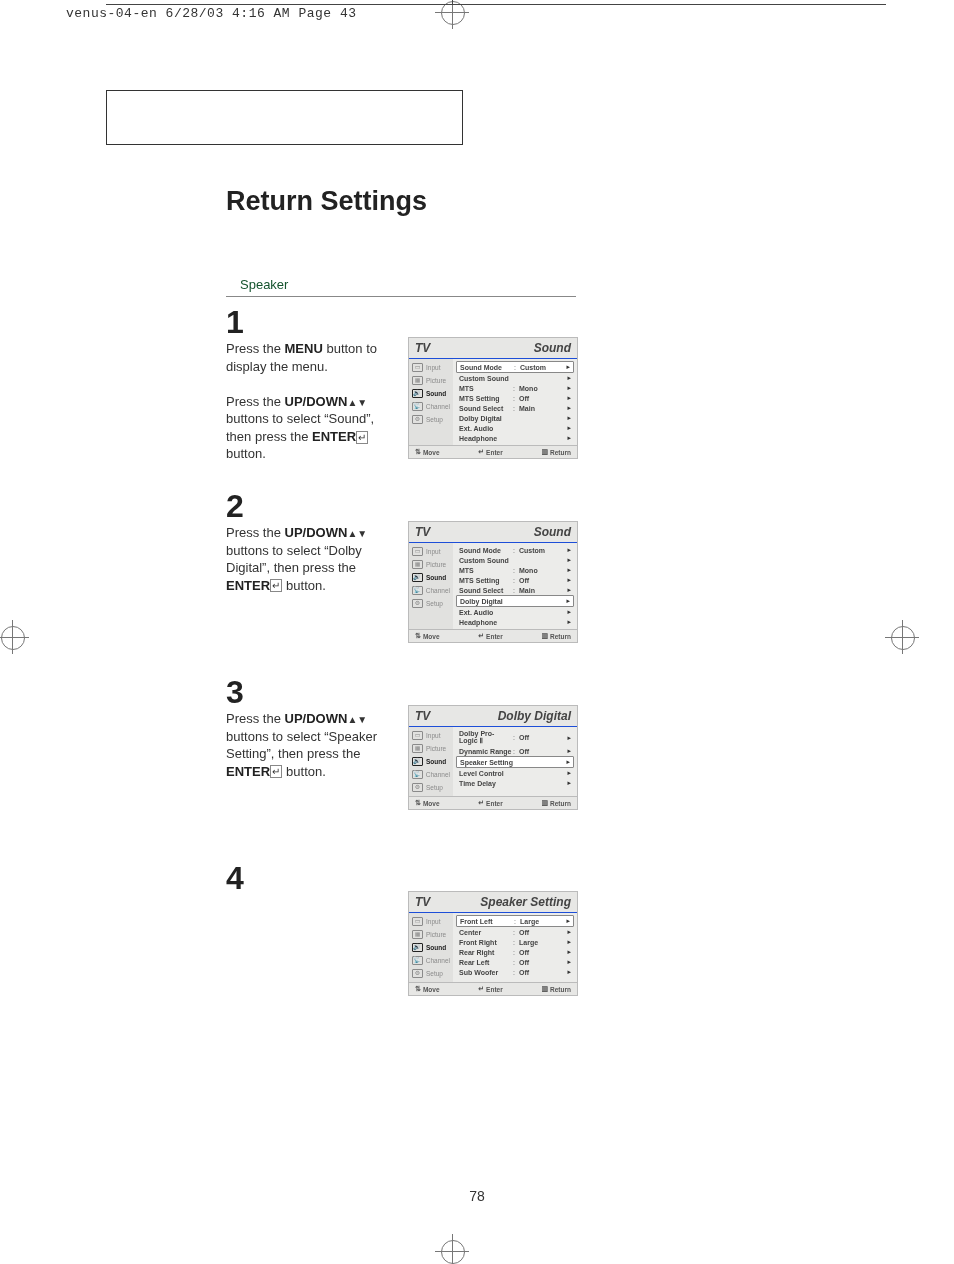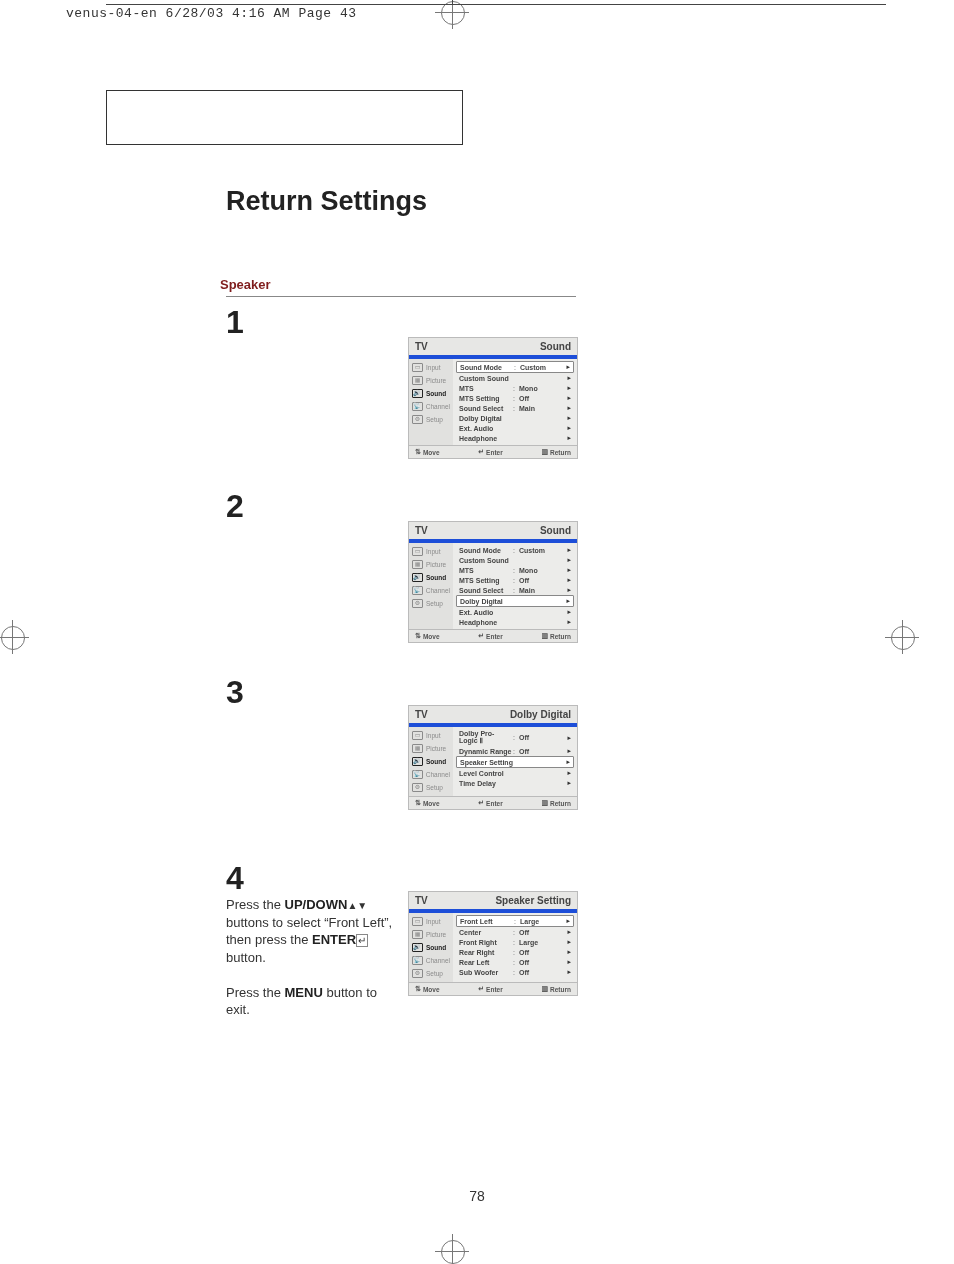--- a/index.html
+++ b/index.html
@@ -41,24 +41,24 @@
   }
   h1.main-title {
     position: absolute;
     left: 226px; top: 168px;
     font-size: 27px;
     font-weight: bold;
     color: #222;
   }
   .subheading {
     position: absolute;
-    left: 220px; top: 277px;
+    left: 240px; top: 277px;
     font-size: 13px;
-    font-weight: bold;
-    color: #7f1d1d;
+    font-weight: normal;
+    color: #14532d;
   }
   .subheading-line {
     position: absolute;
     left: 226px; top: 296px;
     width: 350px;
     height: 1px;
     background: #888;
   }
   .step-block {
     position: absolute;
@@ -89,23 +89,24 @@
     background: #e7e7e5;
     border: 1px solid #bbb;
     font-size: 7.5px;
     color: #333;
   }
   .osd-header {
     display: flex;
     justify-content: space-between;
     padding: 3px 6px;
     font-weight: bold;
-    font-size: 10px;
-    border-bottom: 4px solid #1d4ed8;
+    font-size: 12px;
+    border-bottom: 1px solid #1d4ed8;
     color: #444;
+    font-style: italic;
   }
   .osd-body {
     display: flex;
   }
   .osd-tabs {
     width: 44px;
     background: #e1e1df;
     padding: 2px 0;
   }
   .osd-tab {
@@ -208,20 +209,25 @@
 
 <div class="empty-box"></div>
 
 <h1 class="main-title">Return Settings</h1>
 
 <div class="subheading">Speaker</div>
 <div class="subheading-line"></div>
 
 <div class="step-block" style="top:306px;">
   <div class="step-num">1</div>
+  <div class="step-text">
+    <span>Press the </span><b>MENU</b><span> button to display the menu.</span>
+    <br><br>
+    <span>Press the </span><b>UP/DOWN</b><span class="arrow-glyph">▲▼</span><span> buttons to select “Sound”, then press the </span><b>ENTER</b><span class="enter-glyph">↵</span><span> button.</span>
+  </div>
 </div>
 <div class="osd" style="left:408px; top:337px;">
     <div class="osd-header">
       <span>TV</span>
       <span>Sound</span>
     </div>
     <div class="osd-body">
       <div class="osd-tabs">
         <div class="osd-tab">
           <span class="tab-icon">▭</span>
@@ -297,20 +303,23 @@
     </div>
     <div class="osd-footer">
       <span><span class="f-icon">⇅</span>Move</span>
       <span><span class="f-icon">↵</span>Enter</span>
       <span><span class="f-icon">▥</span>Return</span>
     </div>
   </div>
 
 <div class="step-block" style="top:490px;">
   <div class="step-num">2</div>
+  <div class="step-text">
+    <span>Press the </span><b>UP/DOWN</b><span class="arrow-glyph">▲▼</span><span> buttons to select “Dolby Digital”, then press the </span><b>ENTER</b><span class="enter-glyph">↵</span><span> button.</span>
+  </div>
 </div>
 <div class="osd" style="left:408px; top:521px;">
     <div class="osd-header">
       <span>TV</span>
       <span>Sound</span>
     </div>
     <div class="osd-body">
       <div class="osd-tabs">
         <div class="osd-tab">
           <span class="tab-icon">▭</span>
@@ -386,20 +395,23 @@
     </div>
     <div class="osd-footer">
       <span><span class="f-icon">⇅</span>Move</span>
       <span><span class="f-icon">↵</span>Enter</span>
       <span><span class="f-icon">▥</span>Return</span>
     </div>
   </div>
 
 <div class="step-block" style="top:676px;">
   <div class="step-num">3</div>
+  <div class="step-text">
+    <span>Press the </span><b>UP/DOWN</b><span class="arrow-glyph">▲▼</span><span> buttons to select “Speaker Setting”, then press the </span><b>ENTER</b><span class="enter-glyph">↵</span><span> button.</span>
+  </div>
 </div>
 <div class="osd" style="left:408px; top:705px;">
     <div class="osd-header">
       <span>TV</span>
       <span>Dolby Digital</span>
     </div>
     <div class="osd-body">
       <div class="osd-tabs">
         <div class="osd-tab">
           <span class="tab-icon">▭</span>
@@ -457,25 +469,20 @@
     </div>
     <div class="osd-footer">
       <span><span class="f-icon">⇅</span>Move</span>
       <span><span class="f-icon">↵</span>Enter</span>
       <span><span class="f-icon">▥</span>Return</span>
     </div>
   </div>
 
 <div class="step-block" style="top:862px;">
   <div class="step-num">4</div>
-  <div class="step-text">
-    <span>Press the </span><b>UP/DOWN</b><span class="arrow-glyph">▲▼</span><span> buttons to select “Front Left”, then press the </span><b>ENTER</b><span class="enter-glyph">↵</span><span> button.</span>
-    <br><br>
-    <span>Press the </span><b>MENU</b><span> button to exit.</span>
-  </div>
 </div>
 <div class="osd" style="left:408px; top:891px;">
     <div class="osd-header">
       <span>TV</span>
       <span>Speaker Setting</span>
     </div>
     <div class="osd-body">
       <div class="osd-tabs">
         <div class="osd-tab">
           <span class="tab-icon">▭</span>

